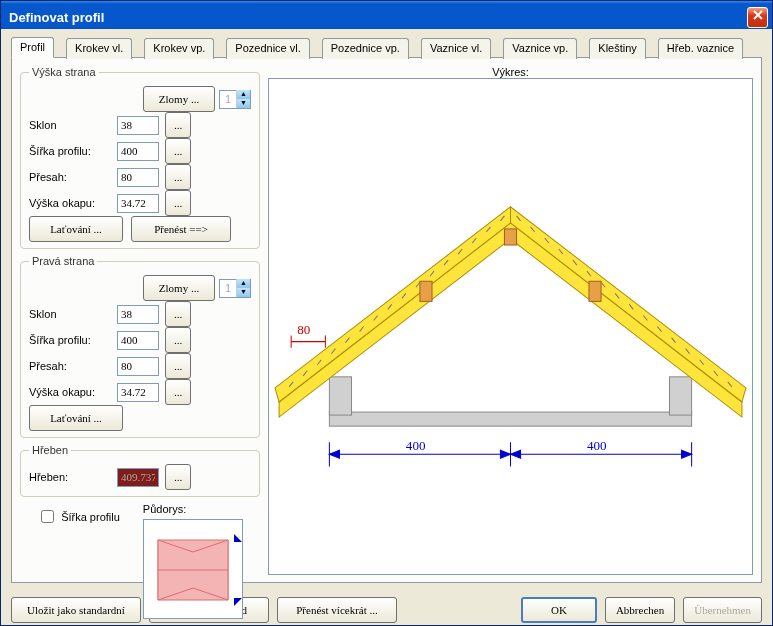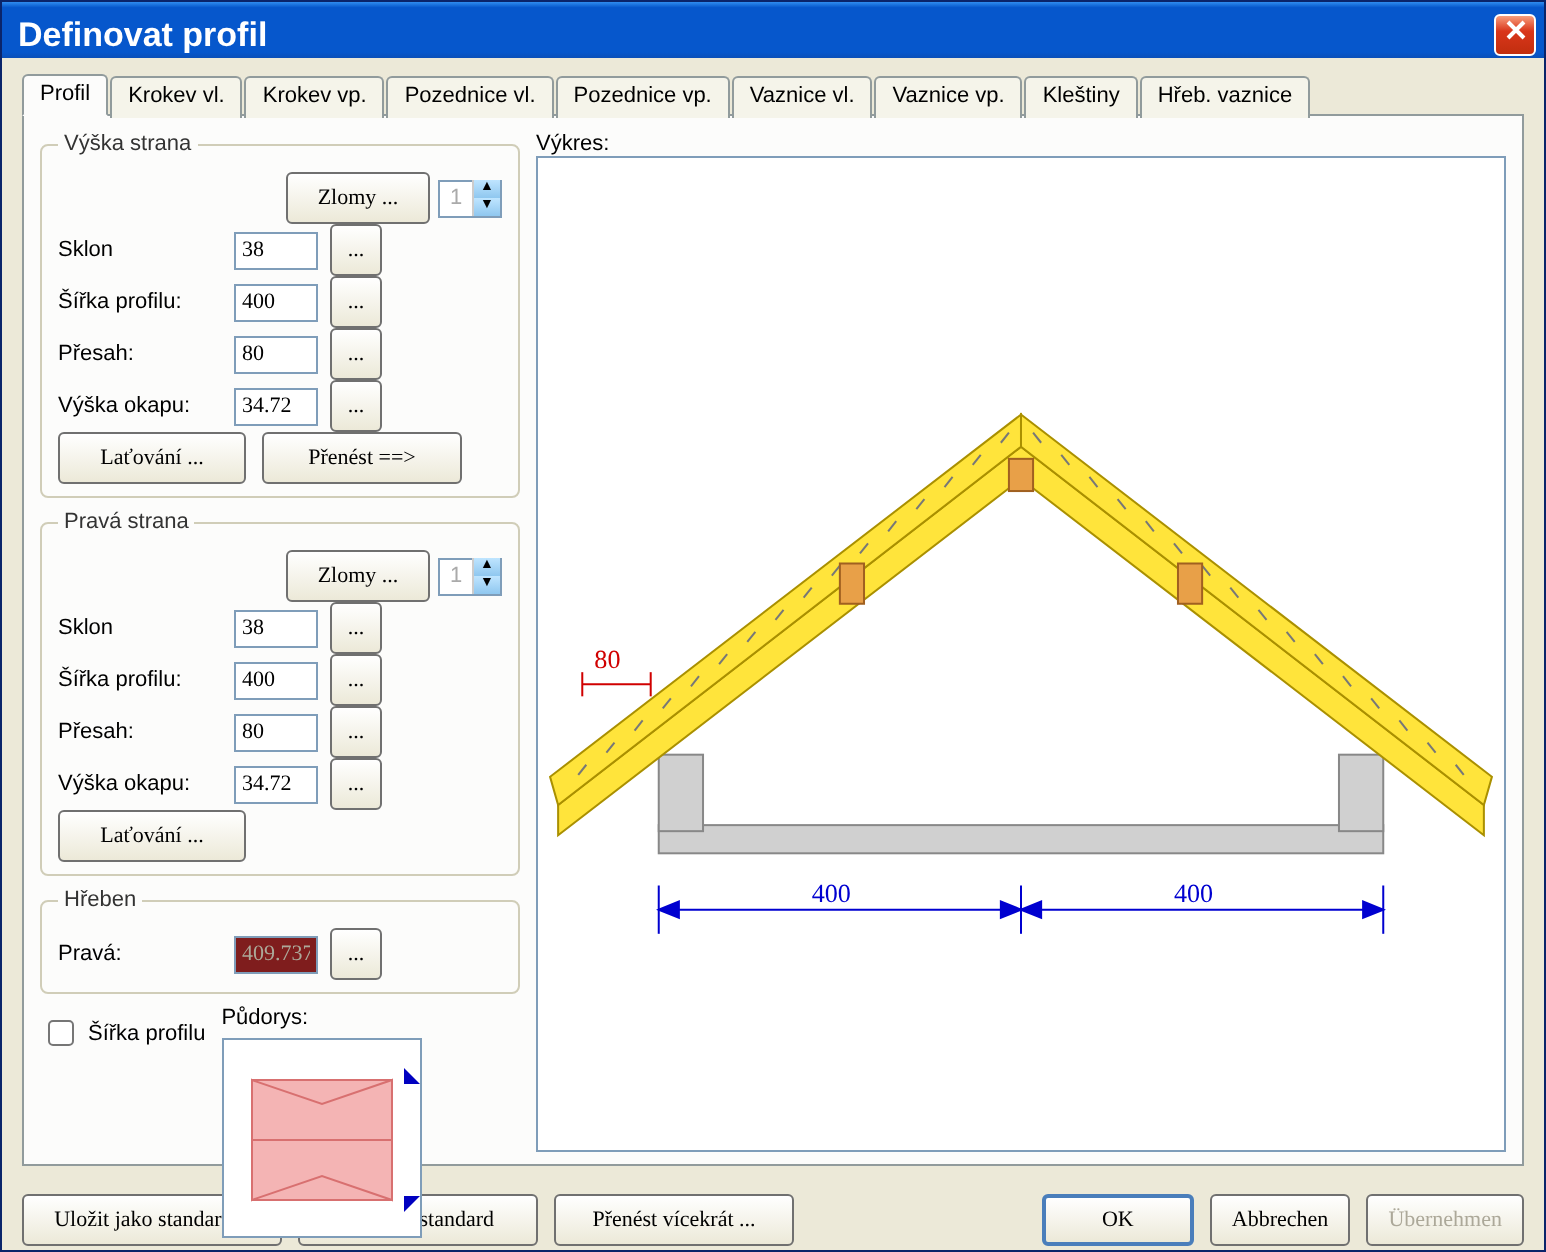--- a/index.html
+++ b/index.html
@@ -19,21 +19,21 @@
     background: linear-gradient(to bottom, #2a8bfc 0%, #0c58ce 8%, #0c58ce 50%, #0c58ce 92%, #0a50bd 100%);
     background: linear-gradient(to bottom, #3e9bff 0%, #0567e8 5%, #0555cc 45%, #0555cc 55%, #0567e8 95%, #0a6fe8 100%);
     background: linear-gradient(to bottom, #4aa5ff 0%, #0a66e0 6%, #0a55cc 50%, #0a66e0 94%, #2a85f5 100%);
     background: linear-gradient(to bottom, #0a6acf 0%, #0a6acf 100%);
     background: linear-gradient(to bottom, #2b7bd9, #0a4eb5);
     background: linear-gradient(180deg,#3b95ff 0%,#0957cc 8%,#0957cc 92%,#0a4eb5 100%);
     background: #0a5fd8;
     background: linear-gradient(to bottom, #2f8cf0 0%, #0657cc 10%, #0657cc 90%, #0a4fb8 100%);
     color: #fff;
     font-weight: bold;
-    font-size: 17px;
+    font-size: 13px;
     padding: 5px 4px 0 8px;
     display: flex;
     justify-content: space-between;
     align-items: center;
   }
   .closebtn {
     width: 21px; height: 21px;
     background: linear-gradient(to bottom, #f89e7c, #d9361a 40%, #c12e0f);
     border: 1px solid #fff;
     border-radius: 3px;
@@ -49,21 +49,21 @@
   .tabs {
     display: flex;
     border-bottom: 1px solid #919b9c;
     margin-bottom: 0;
   }
   .tab {
     padding: 3px 8px 3px 8px;
     border: 1px solid #919b9c;
     border-bottom: none;
     background: #f5f4ea;
-    margin-right: 1px;
+    margin-right: 12px;
     margin-bottom: -1px;
     border-top-left-radius: 3px;
     border-top-right-radius: 3px;
     position: relative;
     top: 1px;
     cursor: default;
   }
   .tab.active {
     background: #fcfcfb;
     z-index: 2;
@@ -74,21 +74,21 @@
   .tabpage {
     border: 1px solid #919b9c;
     border-top: none;
     background: #fcfcfb;
     padding: 8px;
     height: 525px;
     display: flex;
     gap: 8px;
   }
   .leftcol { width: 240px; flex-shrink: 0; }
-  .rightcol { flex: 1; display: flex; flex-direction: column; }
+  .rightcol { flex: 1; display: flex; flex-direction: column; text-align: center; }
   fieldset {
     border: 1px solid #d0cdb8;
     border-radius: 4px;
     margin: 0 0 6px 0;
     padding: 6px 8px 8px 8px;
   }
   legend { padding: 0 3px; color: #0046d5; color: #333; }
   .row { display: flex; align-items: center; margin-top: 4px; height: 22px; }
   .row .lbl { width: 88px; }
   input[type=text] {
@@ -241,28 +241,28 @@
           <button class="btn dotbtn">...</button>
         </div>
         <div class="row" style="gap:8px;">
           <button class="btn" style="width:94px">Laťování ...</button>
         </div>
       </fieldset>
 
       <fieldset>
         <legend>Hřeben</legend>
         <div class="row">
-          <span class="lbl">Pravá:</span>
+          <span class="lbl">Hřeben:</span>
           <input type="text" class="numfield disabled" disabled="" style="color: rgb(172, 168, 153); background: #7f1d1d;" value="409.737">
           <span style="width:6px"></span>
           <button class="btn dotbtn">...</button>
         </div>
       </fieldset>
 
-      <div style="display:flex; gap:8px; margin-top:4px;">
+      <div style="display:flex; gap:23px; margin-top:4px;justify-content:center;">
         <div>
           <label class="checkbox">
             <input type="checkbox" style="">
             <span>Šířka profilu</span>
           </label>
         </div>
         <div>
           <div>Půdorys:</div>
           <div class="plan">
             <svg width="98" height="98" viewBox="0 0 98 98">

